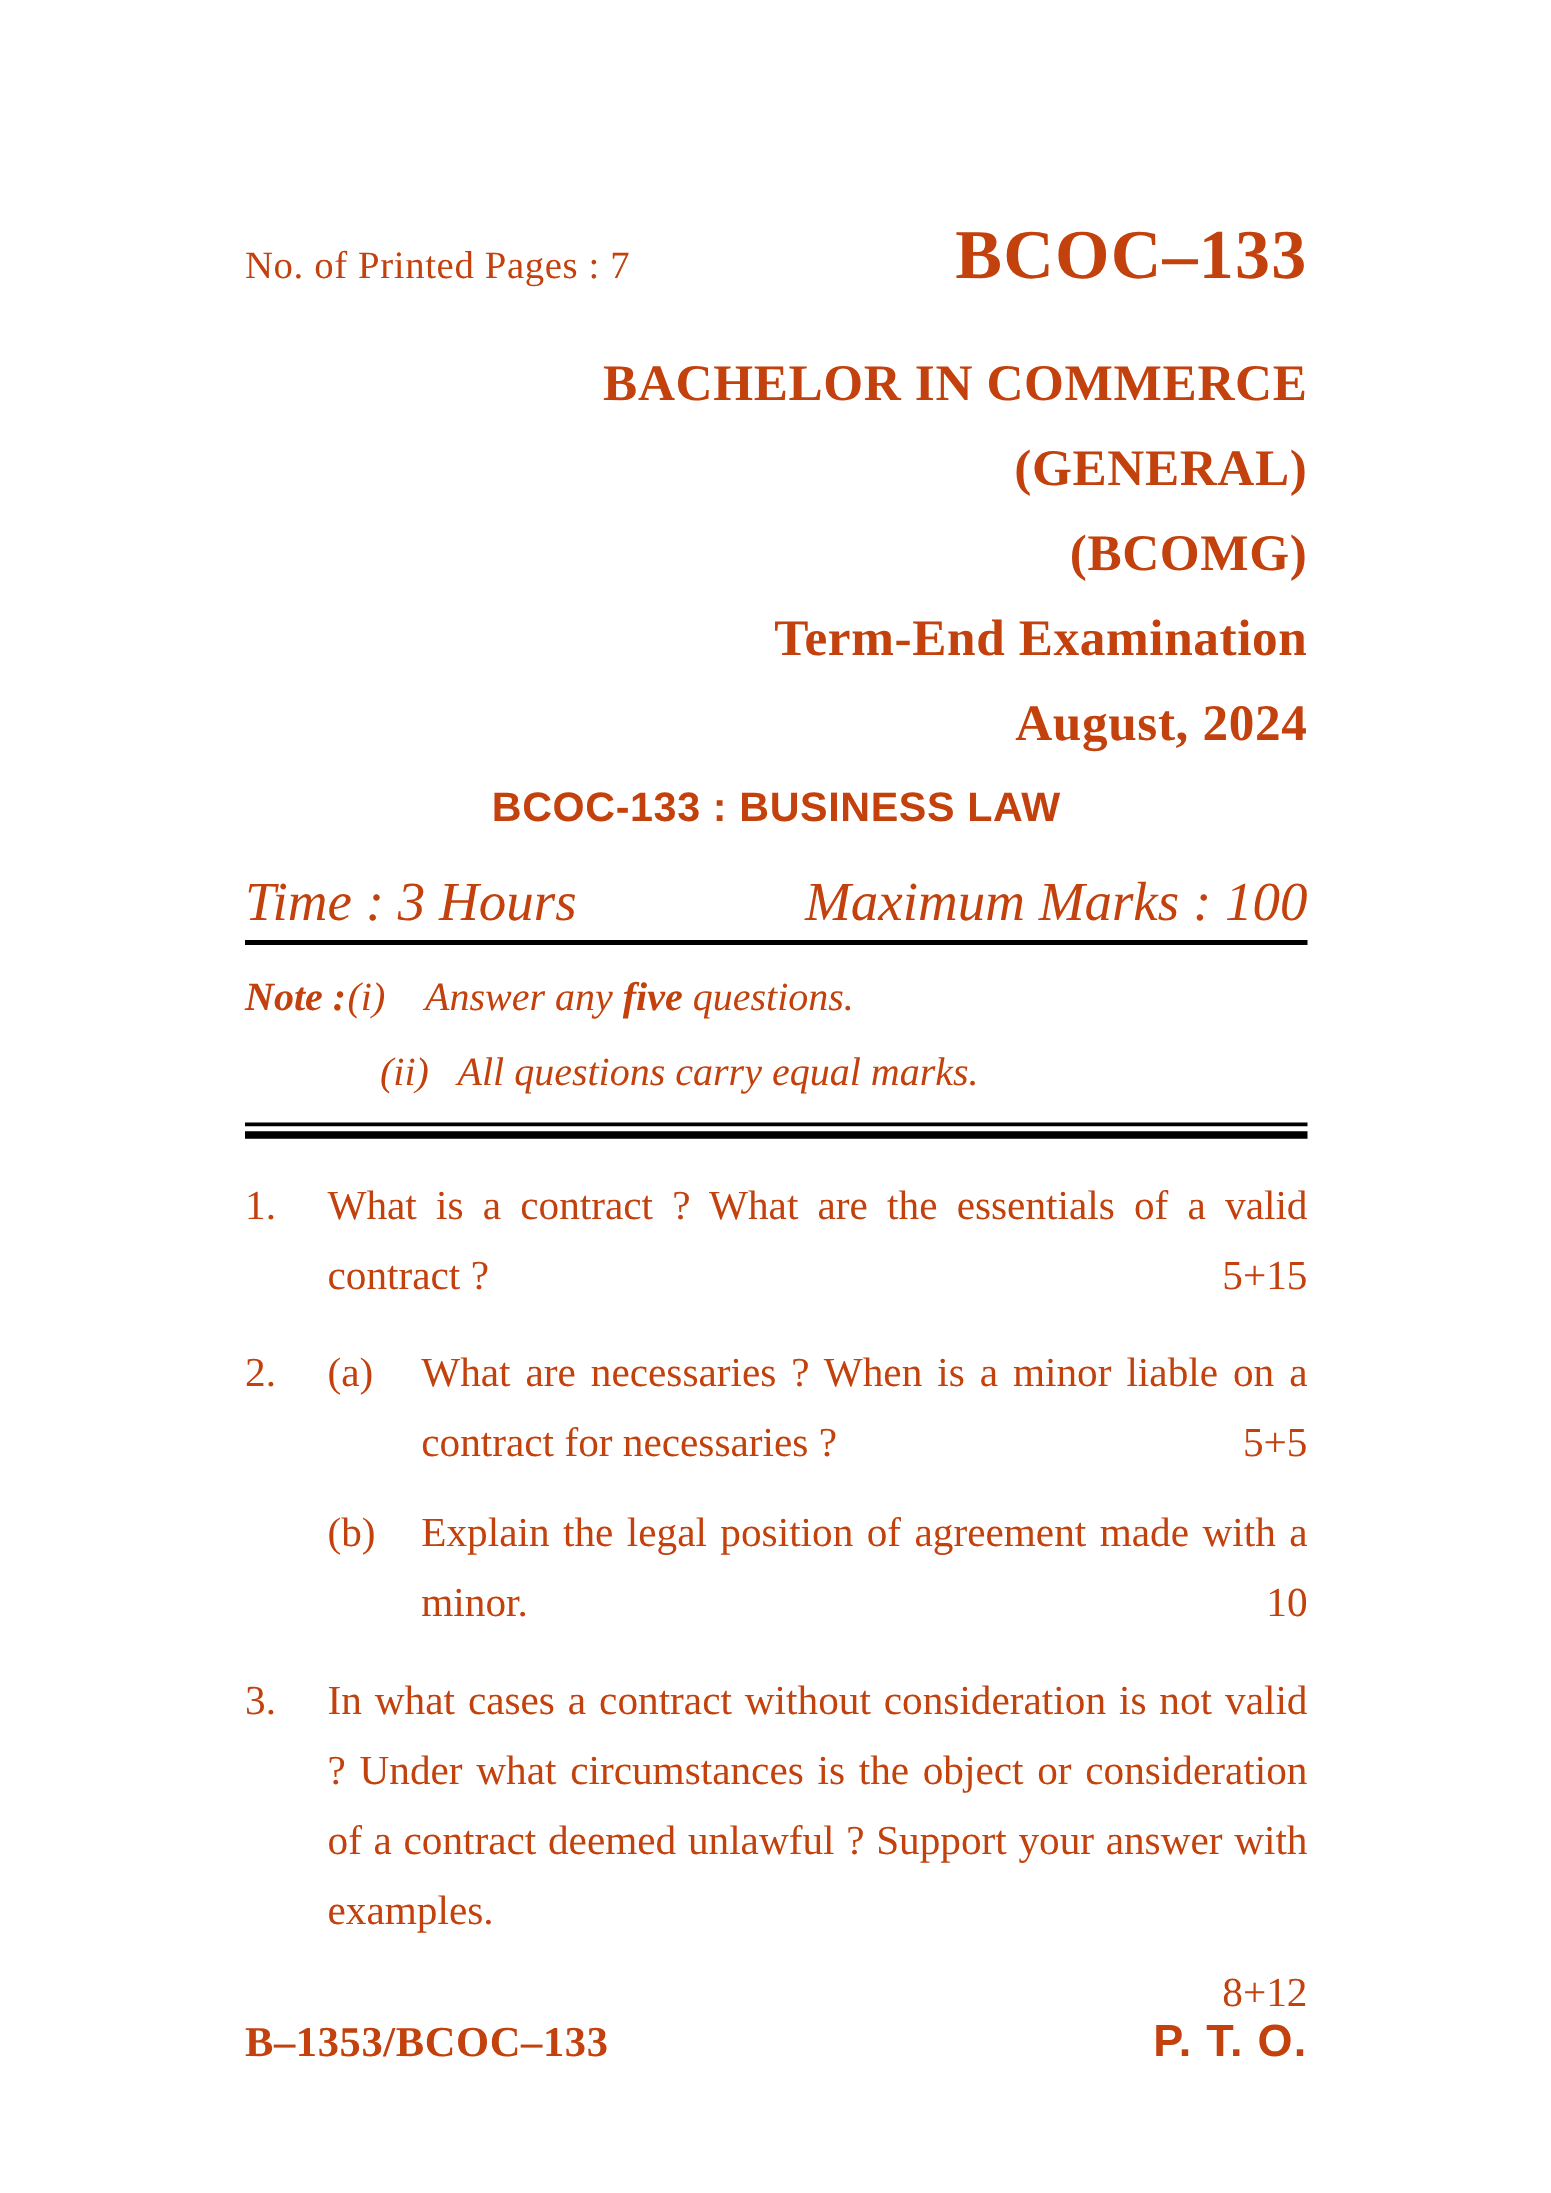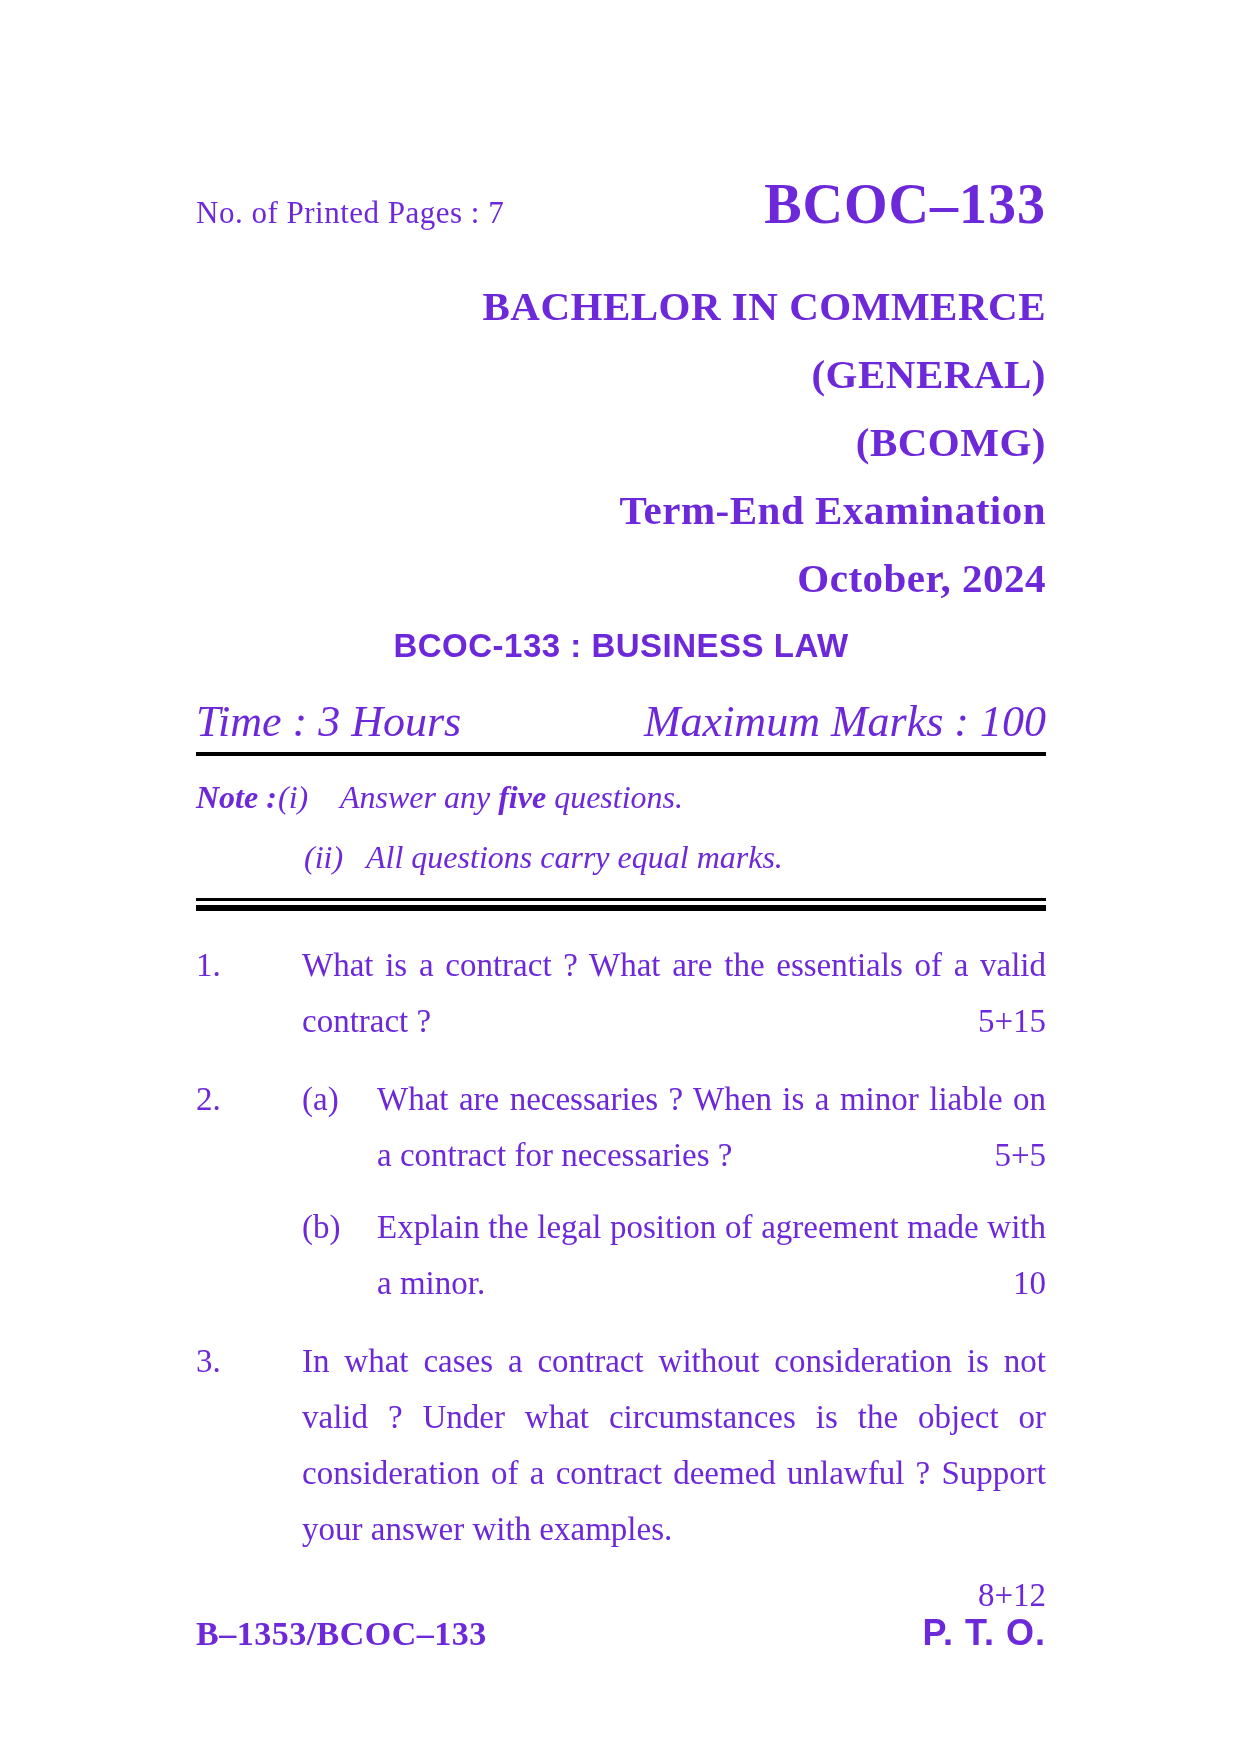--- a/index.html
+++ b/index.html
@@ -5,21 +5,21 @@
   html, body {
     margin: 0;
     padding: 0;
     background: #ffffff;
   }
   .page {
     position: relative;
     width: 1241px;
     height: 1754px;
     background: #ffffff;
-    color: #6d28d9;
+    color: #c2410c;
     font-family: "Liberation Serif", serif;
     overflow: hidden;
   }
   .content {
     position: absolute;
     left: 196px;
     top: 0;
     width: 850px;
   }
 
@@ -124,21 +124,21 @@
   .question {
     display: flex;
     margin-top: 22px;
   }
   .question:first-child { margin-top: 0; }
   .qnum {
     width: 66px;
     flex: none;
     line-height: 56px;
   }
-  .qbody { flex: 1; margin-left: 40px; }
+  .qbody { flex: 1; }
   .qtext {
     margin: 0;
     position: relative;
     text-align: justify;
     line-height: 56px;
   }
   .marks {
     position: absolute;
     right: 0;
     bottom: 0;
@@ -192,21 +192,21 @@
     <div class="header-row">
       <span class="pages-label">No. of Printed Pages : 7</span>
       <span class="paper-code">BCOC–133</span>
     </div>
 
     <div class="title-block">
       <div class="title-line">BACHELOR IN COMMERCE</div>
       <div class="title-line">(GENERAL)</div>
       <div class="title-line">(BCOMG)</div>
       <div class="title-line">Term-End Examination</div>
-      <div class="title-line">October, 2024</div>
+      <div class="title-line">August, 2024</div>
       <div class="subject-line">BCOC-133 : BUSINESS LAW</div>
     </div>
 
     <div class="meta-row">
       <span>Time : 3 Hours</span>
       <span>Maximum Marks : 100</span>
     </div>
 
     <div class="rule-single"></div>
 

